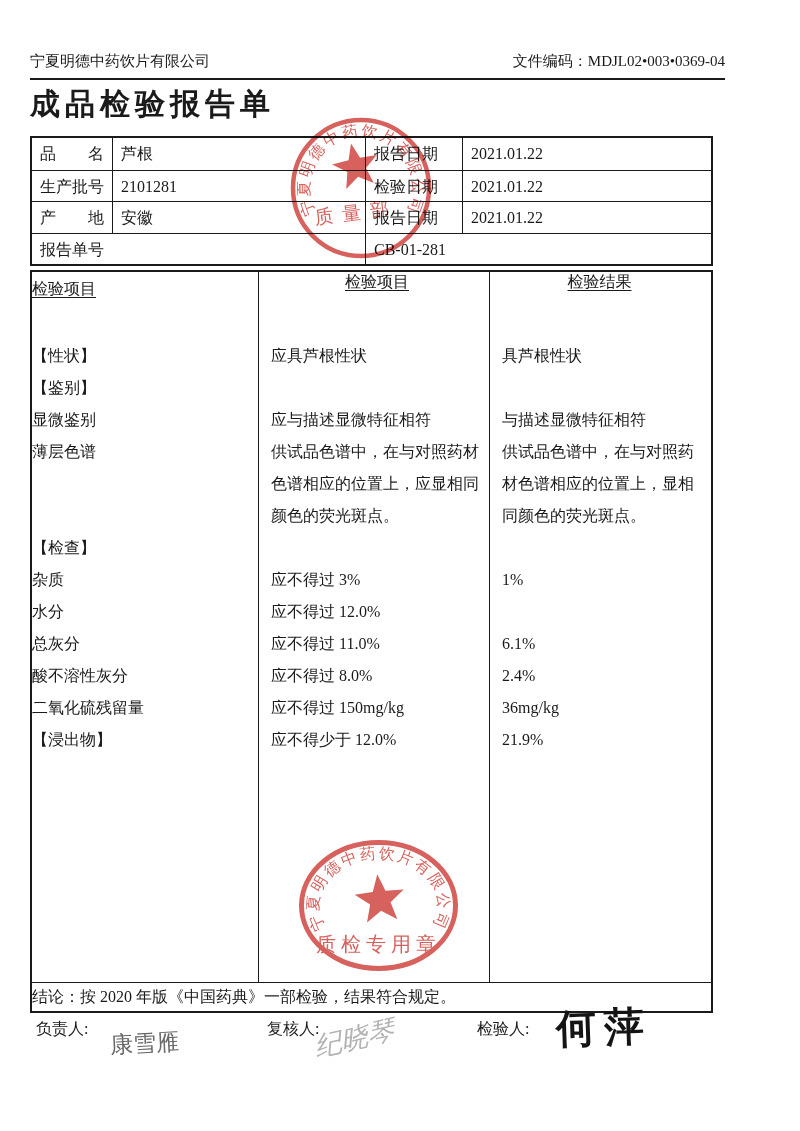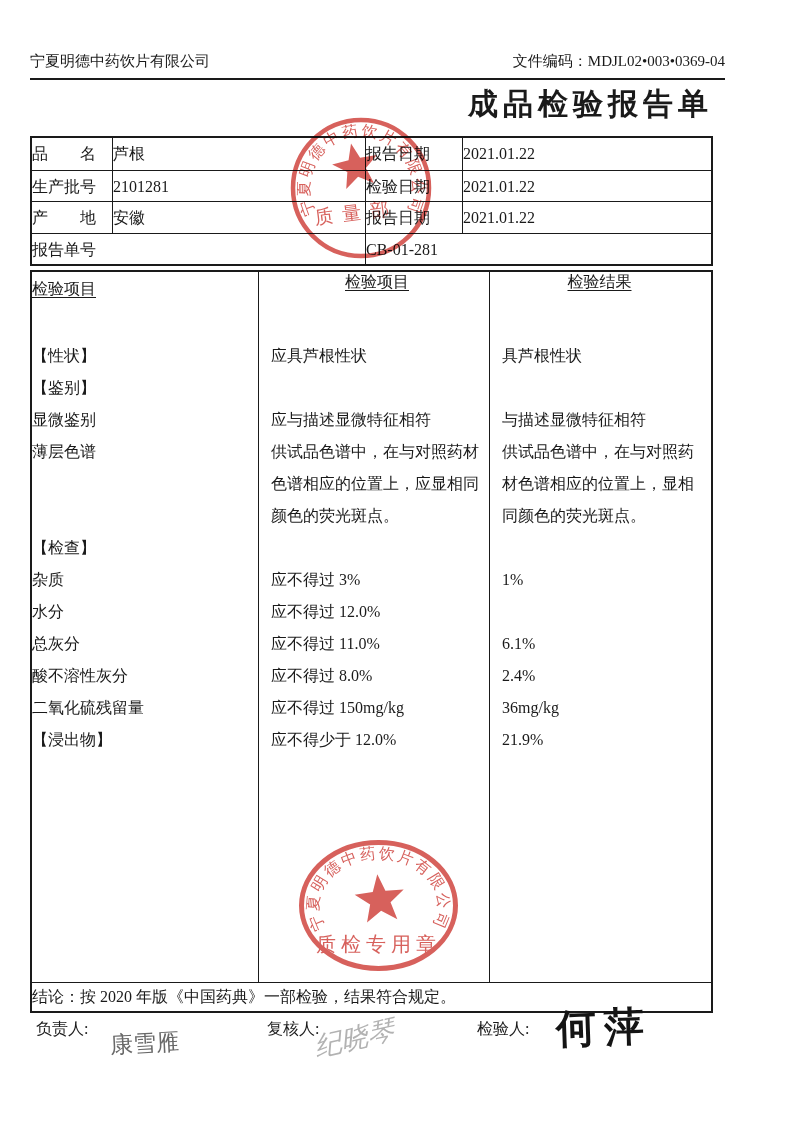--- a/index.html
+++ b/index.html
@@ -10,32 +10,32 @@
     color:#1a1a1a; font-size:16px;
   }
   
   .page-header {
     position:absolute; left:30px; top:52px; width:695px;
     display:flex; justify-content:space-between; align-items:flex-end;
     font-size:15px; border-bottom:2px solid #1a1a1a; padding-bottom:7px;
   }
   .doc-title {
     position:absolute; left:30px; top:84px; width:683px;
-    text-align:right; font-size:30px; font-weight:bold; letter-spacing:5px;
+    text-align:left; font-size:30px; font-weight:bold; letter-spacing:5px;
   }
   
   .info-table {
     position:absolute; left:30px; top:136px; width:683px;
     border:2px solid #1a1a1a; display:grid;
     grid-template-columns:80px 253px 97px 1fr;
   }
   .info-table > div {
     height:31.5px; line-height:31px; overflow:hidden; white-space:nowrap;
   }
-  .ic { }
+  .ic { padding-left:8px; }
   .bl { border-left:1.5px solid #1a1a1a; }
   .bt { border-top:1.5px solid #1a1a1a; }
   .span2a { grid-column:1 / 3; }
   .span2b { grid-column:3 / 5; }
   
   .main-table {
     position:absolute; left:30px; top:270px; width:683px; height:743px;
     border:2px solid #1a1a1a; display:flex; flex-direction:column;
   }
   .mt-grid { flex:1; display:flex; flex-direction:column; overflow:hidden; }

